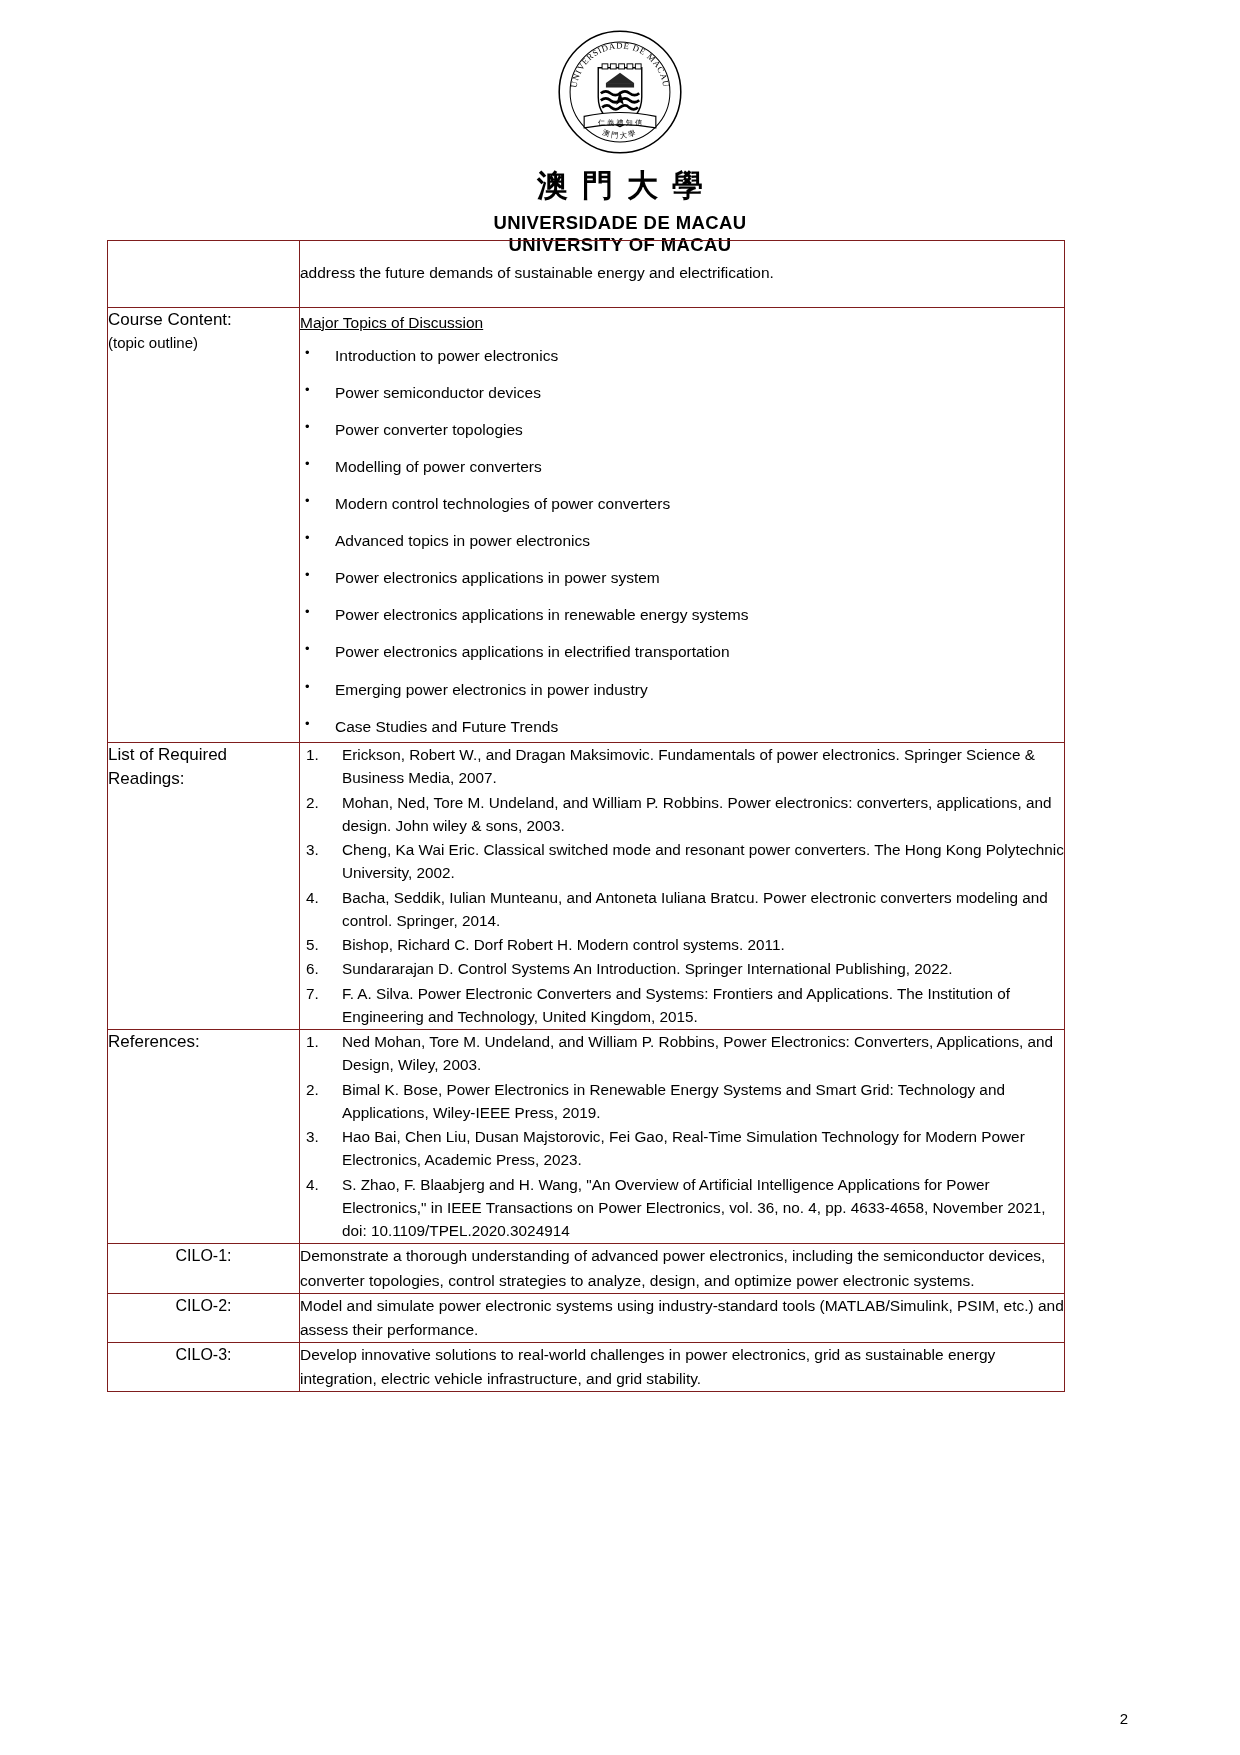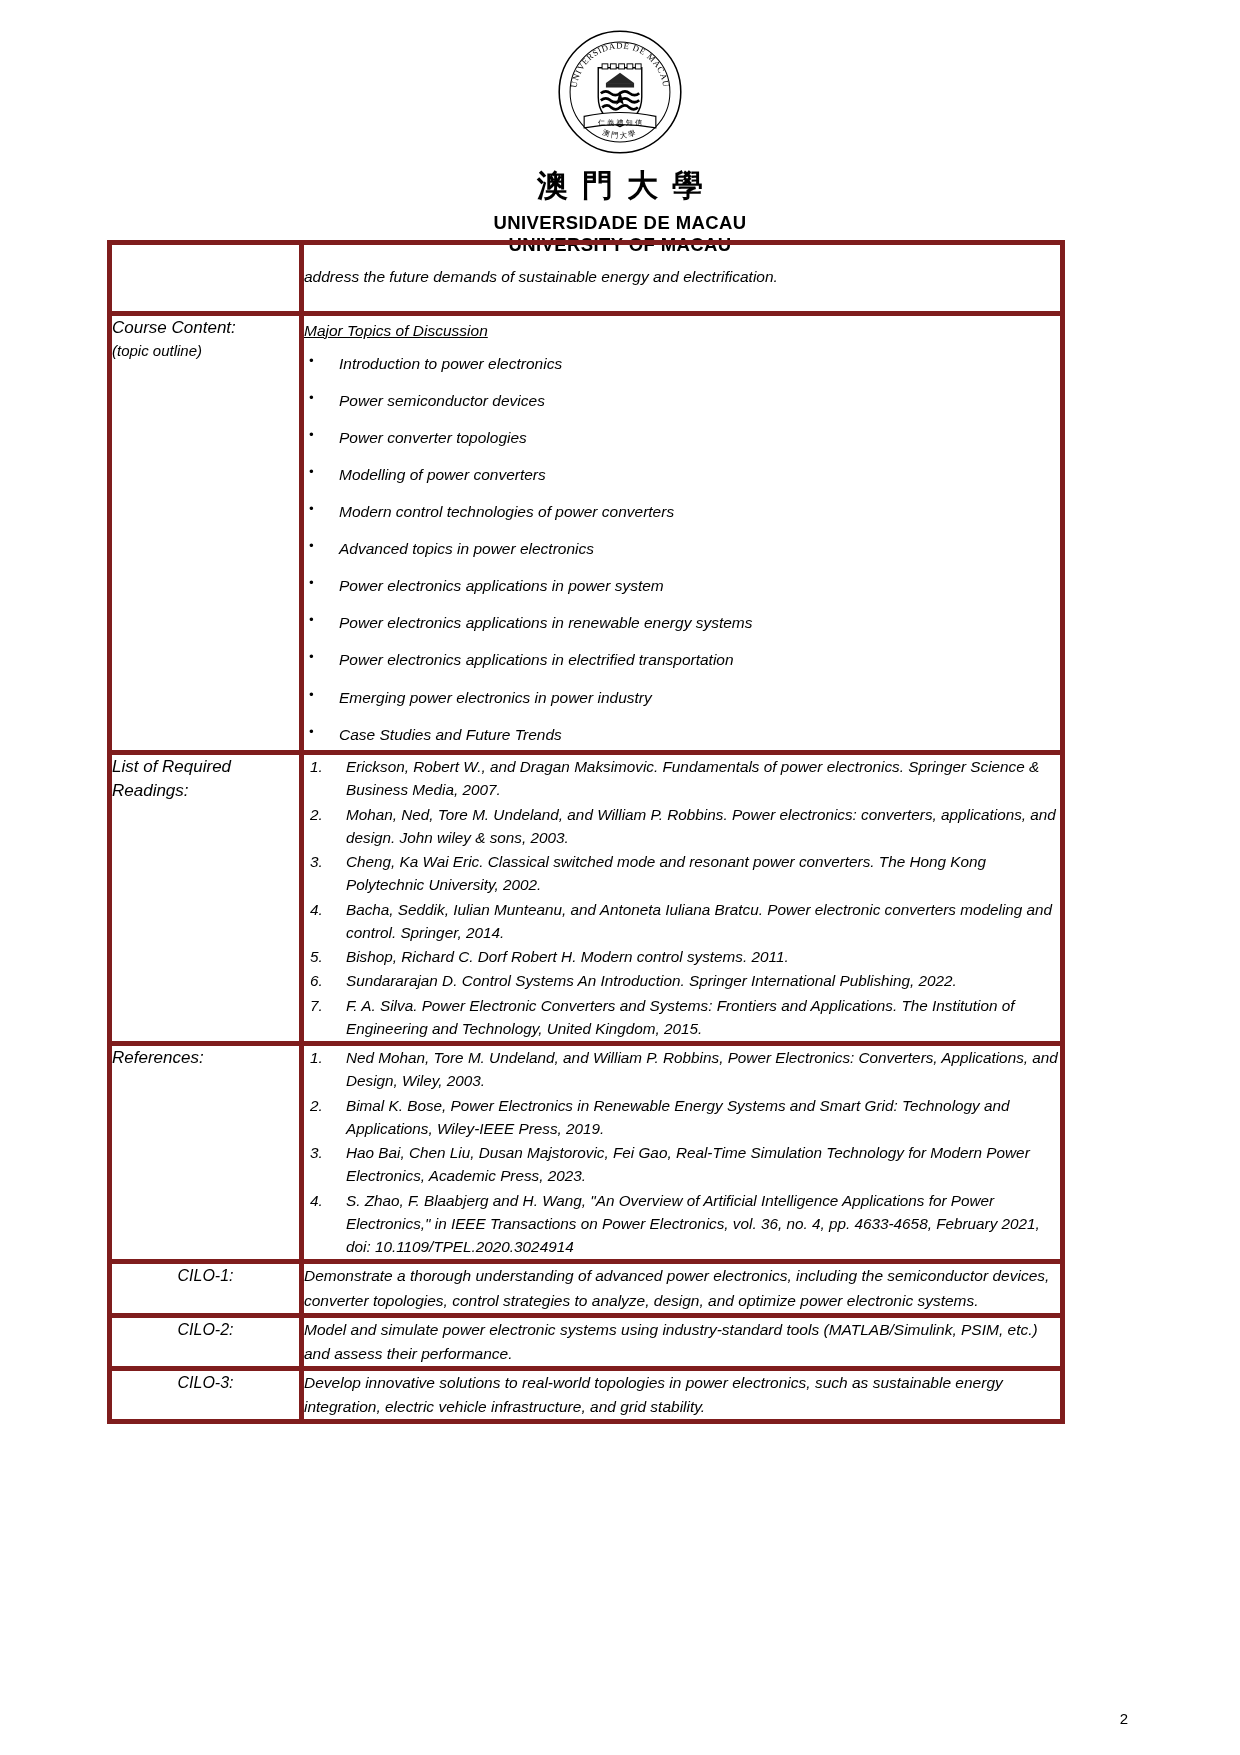--- a/index.html
+++ b/index.html
@@ -63,24 +63,23 @@
     position: absolute;
     left: 107px;
     top: 240px;
     width: 958px;
     border-collapse: collapse;
     table-layout: fixed;
     font-size: 15.5px;
     line-height: 1.52;
   }
   .doc-table td {
-    border: 5px solid #7f1d1d;
+    border: 1px solid #7f1d1d;
     vertical-align: top;
     padding: 0;
-    font-style: italic;
   }
   .label-cell {
     width: 192px;
     padding: 9px 0 9px 10px;
     vertical-align: middle;
   }
   .label-cell .lbl-main {
     font-size: 17px;
     line-height: 1.42;
   }
@@ -280,39 +279,39 @@
 
       <tr>
         <td class="label-cell">
           <div class="lbl-main">References:</div>
         </td>
         <td class="body-cell">
           <ol class="numlist">
             <li>Ned Mohan, Tore M. Undeland, and William P. Robbins, Power Electronics: Converters, Applications, and Design, Wiley, 2003.</li>
             <li>Bimal K. Bose, Power Electronics in Renewable Energy Systems and Smart Grid: Technology and Applications, Wiley-IEEE Press, 2019.</li>
             <li>Hao Bai, Chen Liu, Dusan Majstorovic, Fei Gao, Real-Time Simulation Technology for Modern Power Electronics, Academic Press, 2023.</li>
-            <li>S. Zhao, F. Blaabjerg and H. Wang, "An Overview of Artificial Intelligence Applications for Power Electronics," in IEEE Transactions on Power Electronics, vol. 36, no. 4, pp. 4633-4658, February 2021, doi: 10.1109/TPEL.2020.3024914</li>
+            <li>S. Zhao, F. Blaabjerg and H. Wang, "An Overview of Artificial Intelligence Applications for Power Electronics," in IEEE Transactions on Power Electronics, vol. 36, no. 4, pp. 4633-4658, November 2021, doi: 10.1109/TPEL.2020.3024914</li>
           </ol>
         </td>
       </tr>
 
 
       <tr>
         <td class="cilo-code-cell">CILO-1:</td>
         <td class="cilo-text-cell">Demonstrate a thorough understanding of advanced power electronics, including the semiconductor devices, converter topologies, control strategies  to analyze, design, and optimize power electronic systems.</td>
       </tr>
 
       <tr>
         <td class="cilo-code-cell">CILO-2:</td>
         <td class="cilo-text-cell">Model and simulate power electronic systems using industry-standard tools (MATLAB/Simulink, PSIM, etc.) and assess their performance.</td>
       </tr>
 
       <tr>
         <td class="cilo-code-cell">CILO-3:</td>
-        <td class="cilo-text-cell">Develop innovative solutions to real-world topologies in power electronics, such as sustainable energy integration, electric vehicle infrastructure, and grid stability.</td>
+        <td class="cilo-text-cell">Develop innovative solutions to real-world challenges in power electronics, grid as sustainable energy integration, electric vehicle infrastructure, and grid stability.</td>
       </tr>
 
 
     </tbody>
   </table>
 
   <div class="page-number">2</div>
 
 </div>
 

